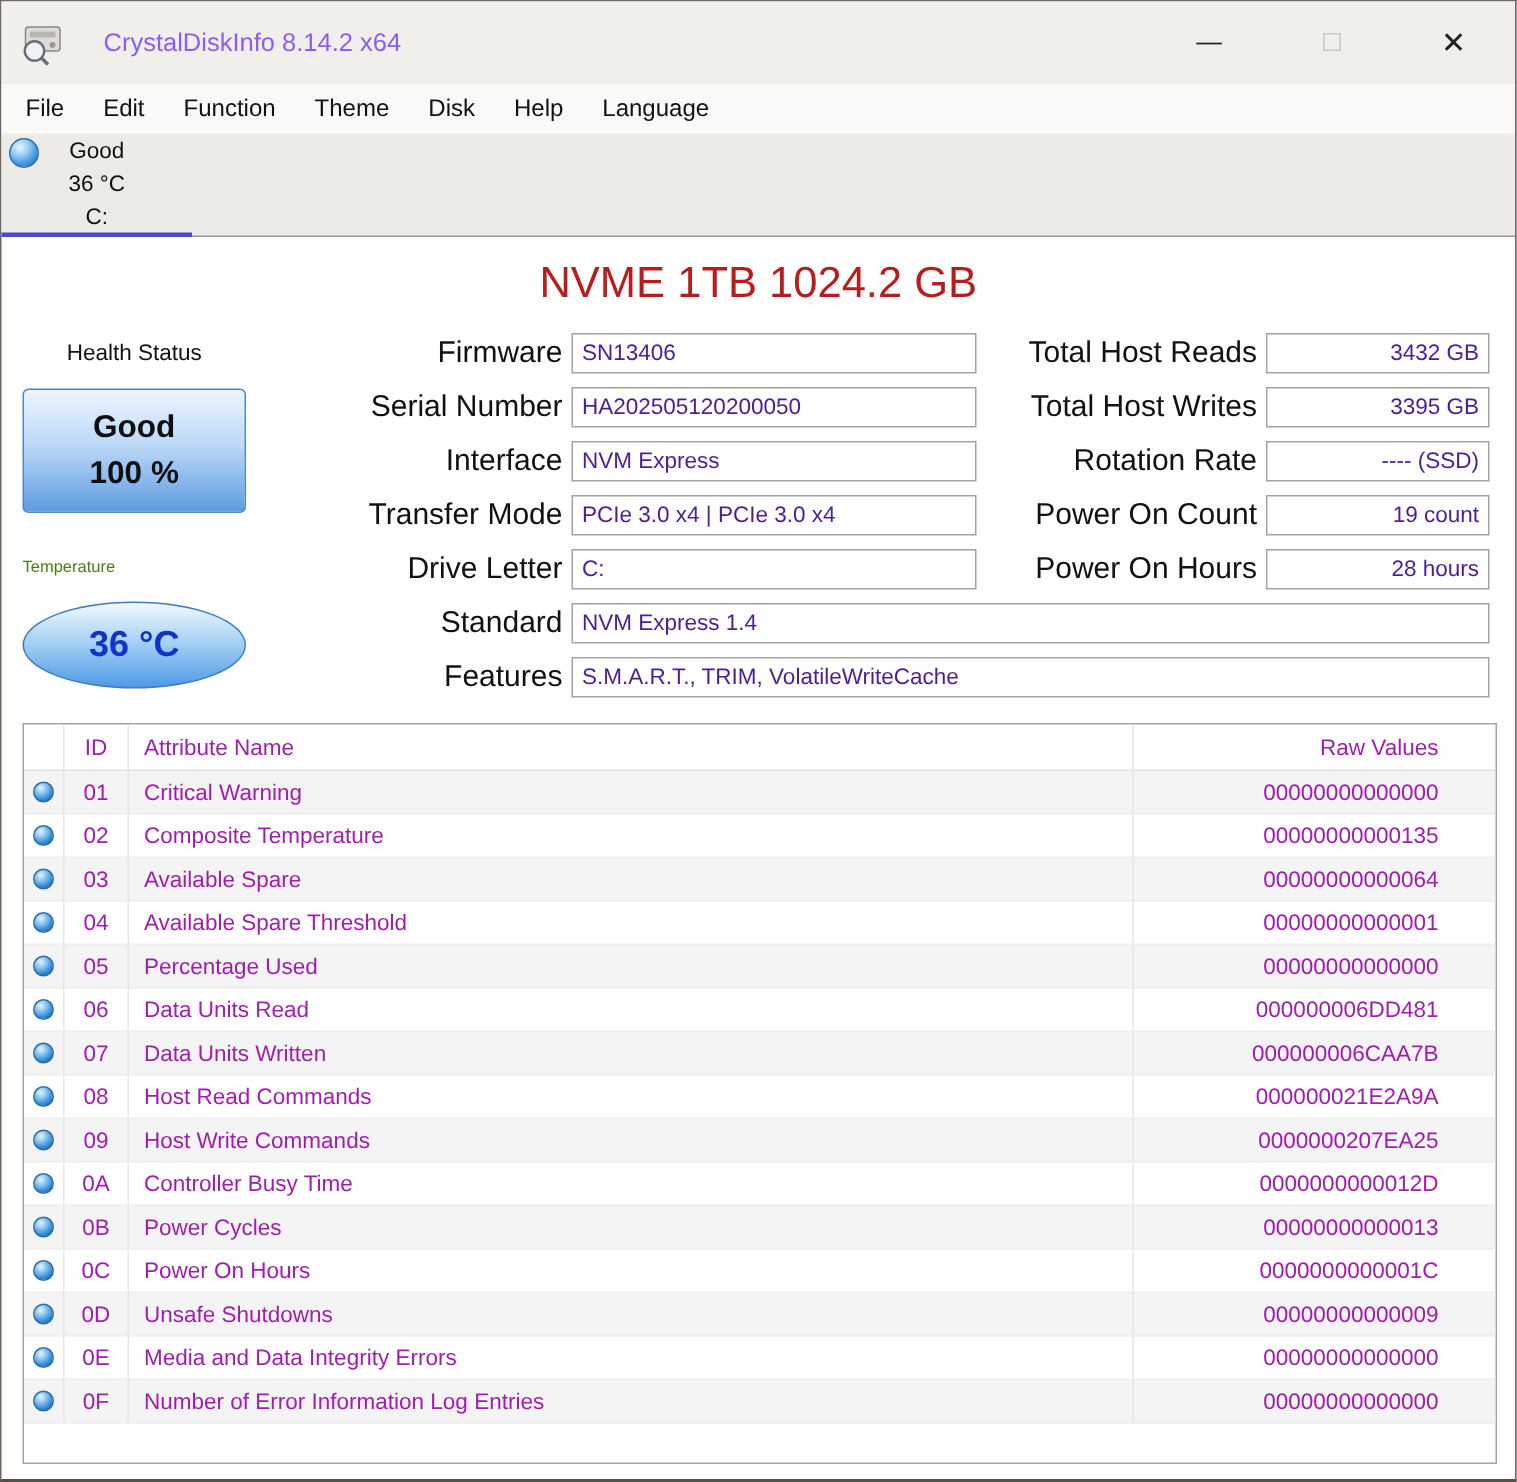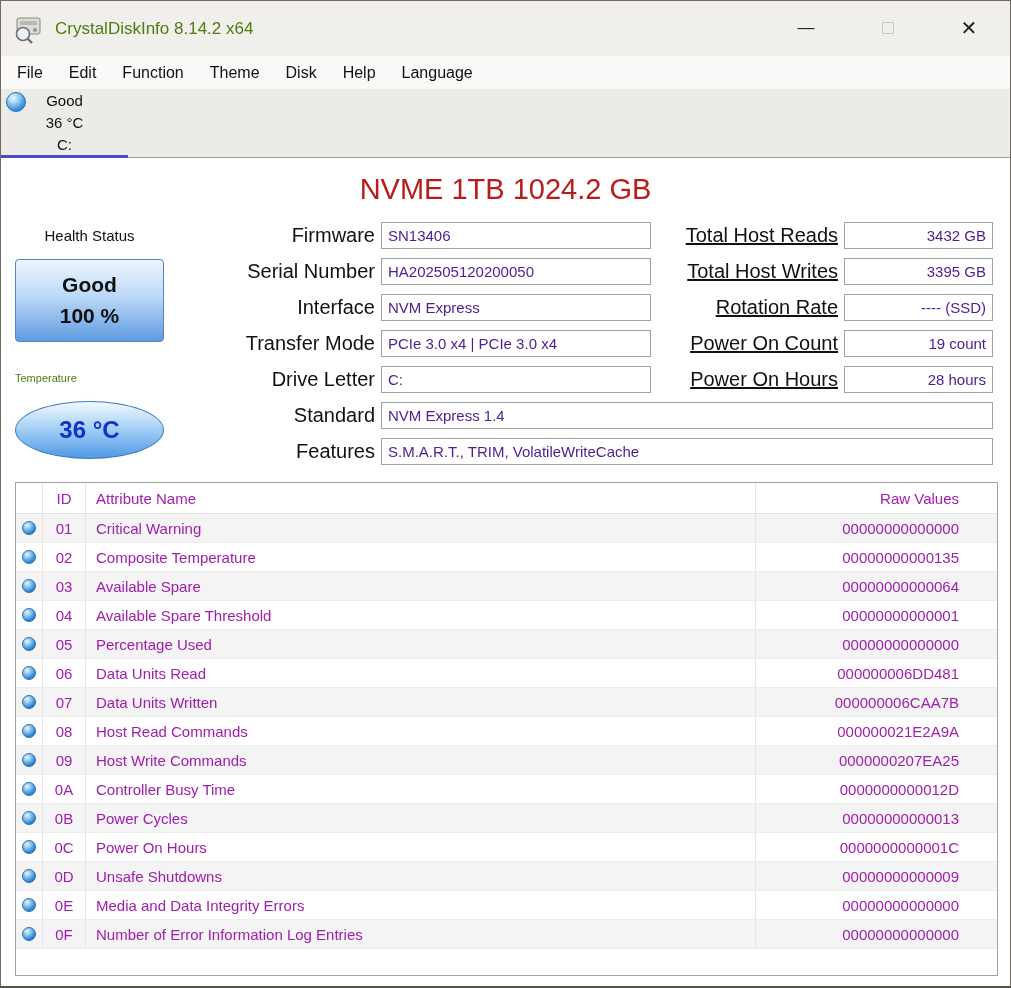--- a/index.html
+++ b/index.html
@@ -5,21 +5,21 @@
   * { margin:0; padding:0; box-sizing:border-box; }
   html,body { width:1011px; height:988px; overflow:hidden;
     font-family:"Liberation Sans", sans-serif; background:#8a8577; }
   .window { position:absolute; inset:0; background:#ffffff;
     border:1px solid #6e6a62; border-bottom:2px solid #55524b; }
 
   
   .titlebar { position:absolute; left:0; top:0; right:0; height:55px;
     background:#f1efec; display:flex; align-items:center; }
   .app-icon { margin-left:12px; width:30px; height:30px; flex:0 0 auto; }
-  .title-text { margin-left:12px; font-size:17px; color:#4d7c0f; }
+  .title-text { margin-left:26px; font-size:17px; color:#8b5cf6; }
   .win-btn { position:absolute; top:8px; width:44px; height:38px;
     display:flex; align-items:center; justify-content:center;
     font-size:17px; color:#222; cursor:default; }
   .btn-min { left:783px; }
   .btn-max { left:865px; }
   .btn-max .maxbox { width:12px; height:12px; border:1.5px solid #c9c9c9; }
   .btn-close { left:946px; font-size:20px; }
 
   
   .menubar { position:absolute; left:0; top:55px; right:0; height:33px;
@@ -61,21 +61,21 @@
     background:linear-gradient(#f2f9ff 0%, #a8d2f5 45%, #4f9ae6 100%);
     display:flex; align-items:center; justify-content:center;
     font-weight:bold; font-size:24px; color:#1133cc; }
 
   
   .mid-fields { position:absolute; left:14px; top:221px; width:983px; }
   .right-fields { position:absolute; left:650px; top:221px; width:347px; }
   .field-row { display:flex; height:27px; margin-bottom:9px; align-items:center; }
   .field-label { font-size:20px; color:#111; text-align:right; padding-right:6px; }
   .mid-fields .field-label { width:366px; flex:0 0 auto; }
-  .right-fields .field-label { width:193px; flex:0 0 auto;text-decoration:underline; }
+  .right-fields .field-label { width:193px; flex:0 0 auto; }
   .field-box { height:27px; line-height:25px; border:1px solid #a3a3a3;
     background:#fff; font-size:15px; color:#4c1d95; padding:0 6px;
     white-space:nowrap; overflow:hidden; }
   .mid-fields .field-box { width:270px; }
   .mid-fields .field-row:nth-of-type(6) .field-box,
   .mid-fields .field-row:nth-of-type(7) .field-box { width:612px; }
   .right-fields .field-box { width:149px; text-align:right; }
 
   
   .smart-table { position:absolute; left:14px; top:481px; width:983px; height:494px;

